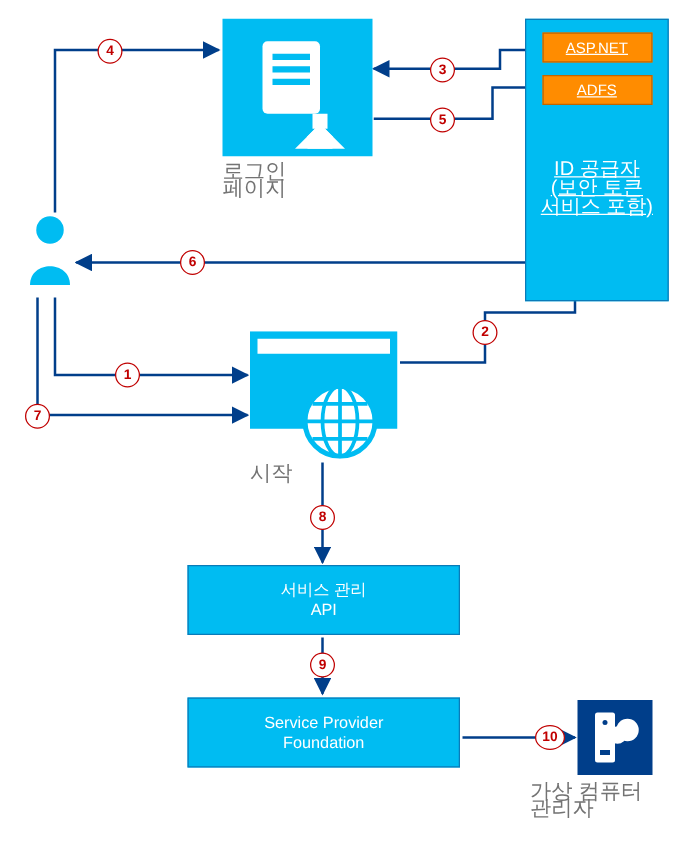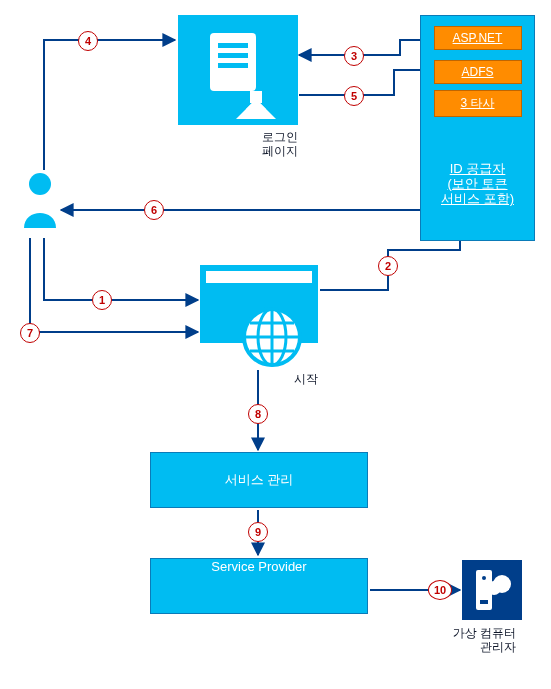--- a/index.html
+++ b/index.html
@@ -12,21 +12,21 @@
     overflow: hidden;
   }
   .box {
     position: absolute;
     text-align: center;
     box-sizing: border-box;
   }
   .cyan-box { background: #00bcf2; color: #fff; }
   .cyan-box.border { border: 1px solid #0a7bb8; }
   .orange-box { background: #ff8c00; color: #fff; border: 1px solid #c06500; font-size: 12px; padding: 4px; }
-  .label-under { position: absolute; text-align: right; font-size: 12px; color: #0f172a; line-height: 14px; }
+  .label-under { position: absolute; text-align: left; font-size: 17px; color: #737373; line-height: 14px; }
   .step {
     position: absolute;
     width: 18px; height: 18px;
     border: 1.5px solid #c00000;
     border-radius: 50%;
     background: #fff;
     color: #c00000;
     font-size: 11px;
     font-weight: 600;
     line-height: 18px;
@@ -87,22 +87,21 @@
   </svg>
 </div>
 <div class="label-under" style="left:178px; top:130px; width:120px;">
   <span>로그인</span><br>
   <span>페이지</span>
 </div>
 
 <div class="box cyan-box border" style="left:420px; top:15px; width:115px; height:226px; padding-top:6px;text-decoration:underline;">
   <div class="orange-box box" style="position:relative; margin:4px auto 6px; width:88px;">ASP.NET</div>
   <div class="orange-box box" style="position:relative; margin:10px auto 6px; width:88px;">ADFS</div>
-  <div class="orange-box box" style="position:relative; margin:0 auto 10px; width:88px;">3 타사</div>
-  <div style="color:#fff; font-size:13px; line-height:15px;margin-top:44px;">
+  <div style="color:#fff; font-size:16px; line-height:15px;margin-top:44px;">
     <span>ID 공급자</span><br>
     <span>(보안 토큰</span><br>
     <span>서비스 포함)</span>
   </div>
 </div>
 
 <div class="box" style="left:200px; top:265px; width:118px; height:102px;">
   <svg viewBox="0 0 118 102" width="118" height="102">
     <rect x="0" y="0" width="118" height="78" fill="#00bcf2"></rect>
     <rect x="6" y="6" width="106" height="12" fill="#fff"></rect>
@@ -113,24 +112,26 @@
     <line x1="44" y1="72" x2="100" y2="72" stroke="#00bcf2" stroke-width="3"></line>
     <line x1="50" y1="58" x2="94" y2="58" stroke="#00bcf2" stroke-width="3"></line>
     <line x1="50" y1="86" x2="94" y2="86" stroke="#00bcf2" stroke-width="3"></line>
     <line x1="72" y1="44" x2="72" y2="100" stroke="#00bcf2" stroke-width="3"></line>
   </svg>
 </div>
 <div class="label-under" style="left:200px; top:372px; width:118px;">시작</div>
 
 <div class="box cyan-box border service-label" style="left:150px; top:452px; width:218px; height:56px; display:flex; flex-direction:column; justify-content:center;">
   <span>서비스 관리</span>
+  <span>API</span>
 </div>
 
-<div class="box cyan-box border service-label" style="left:150px; top:558px; width:218px; height:56px; display:flex; justify-content:center;">
+<div class="box cyan-box border service-label" style="left:150px; top:558px; width:218px; height:56px; display:flex; flex-direction:column; justify-content:center;">
   <span>Service Provider</span>
+  <span>Foundation</span>
 </div>
 
 <div class="box" style="left:462px; top:560px; width:60px; height:60px; background:#003e8a;">
   <svg viewBox="0 0 60 60" width="60" height="60">
     <rect x="14" y="10" width="16" height="40" rx="2" fill="#fff"></rect>
     <circle cx="22" cy="18" r="2" fill="#003e8a"></circle>
     <rect x="18" y="40" width="8" height="4" fill="#003e8a"></rect>
     <circle cx="40" cy="24" r="9" fill="#fff"></circle>
     <circle cx="32" cy="28" r="7" fill="#fff"></circle>
   </svg>

